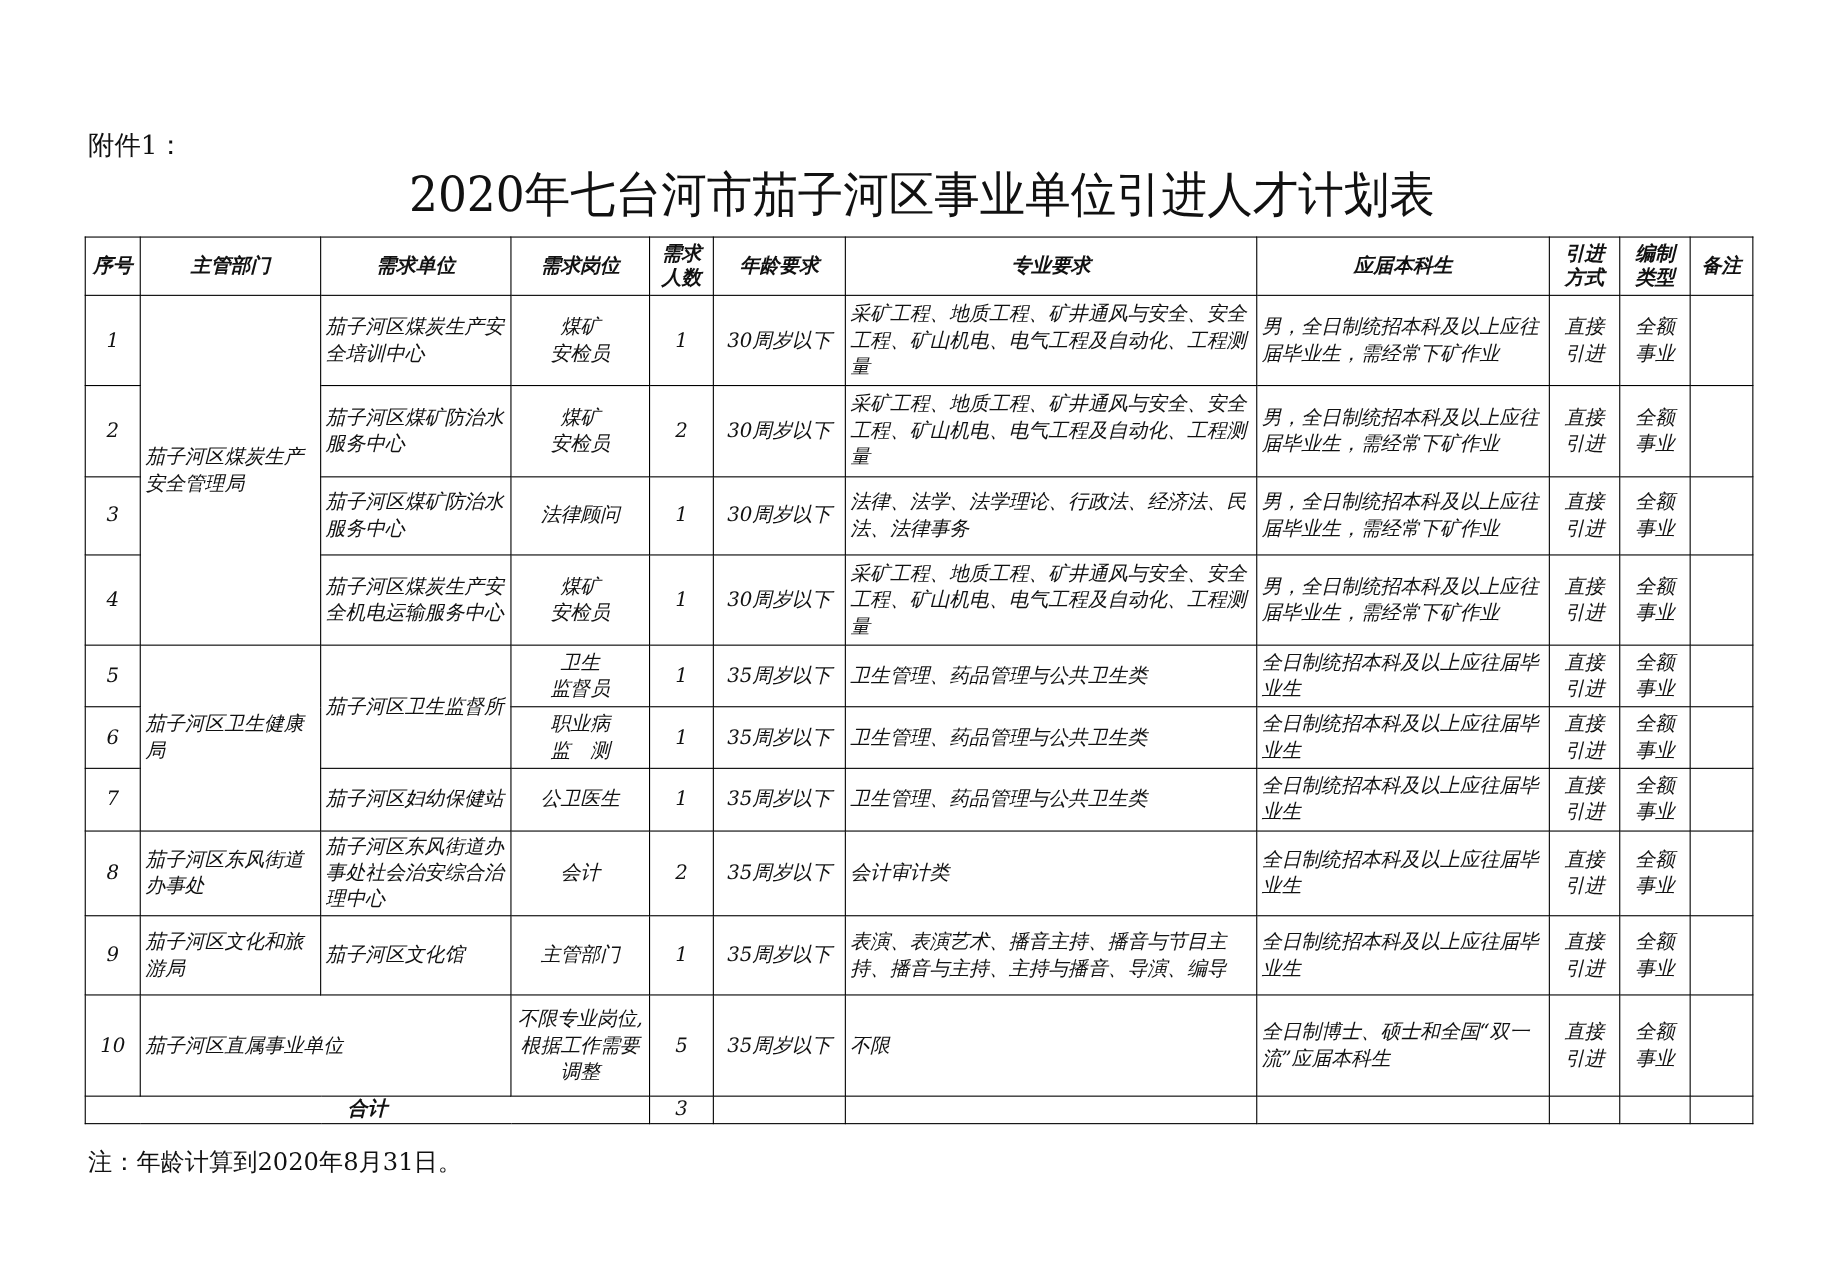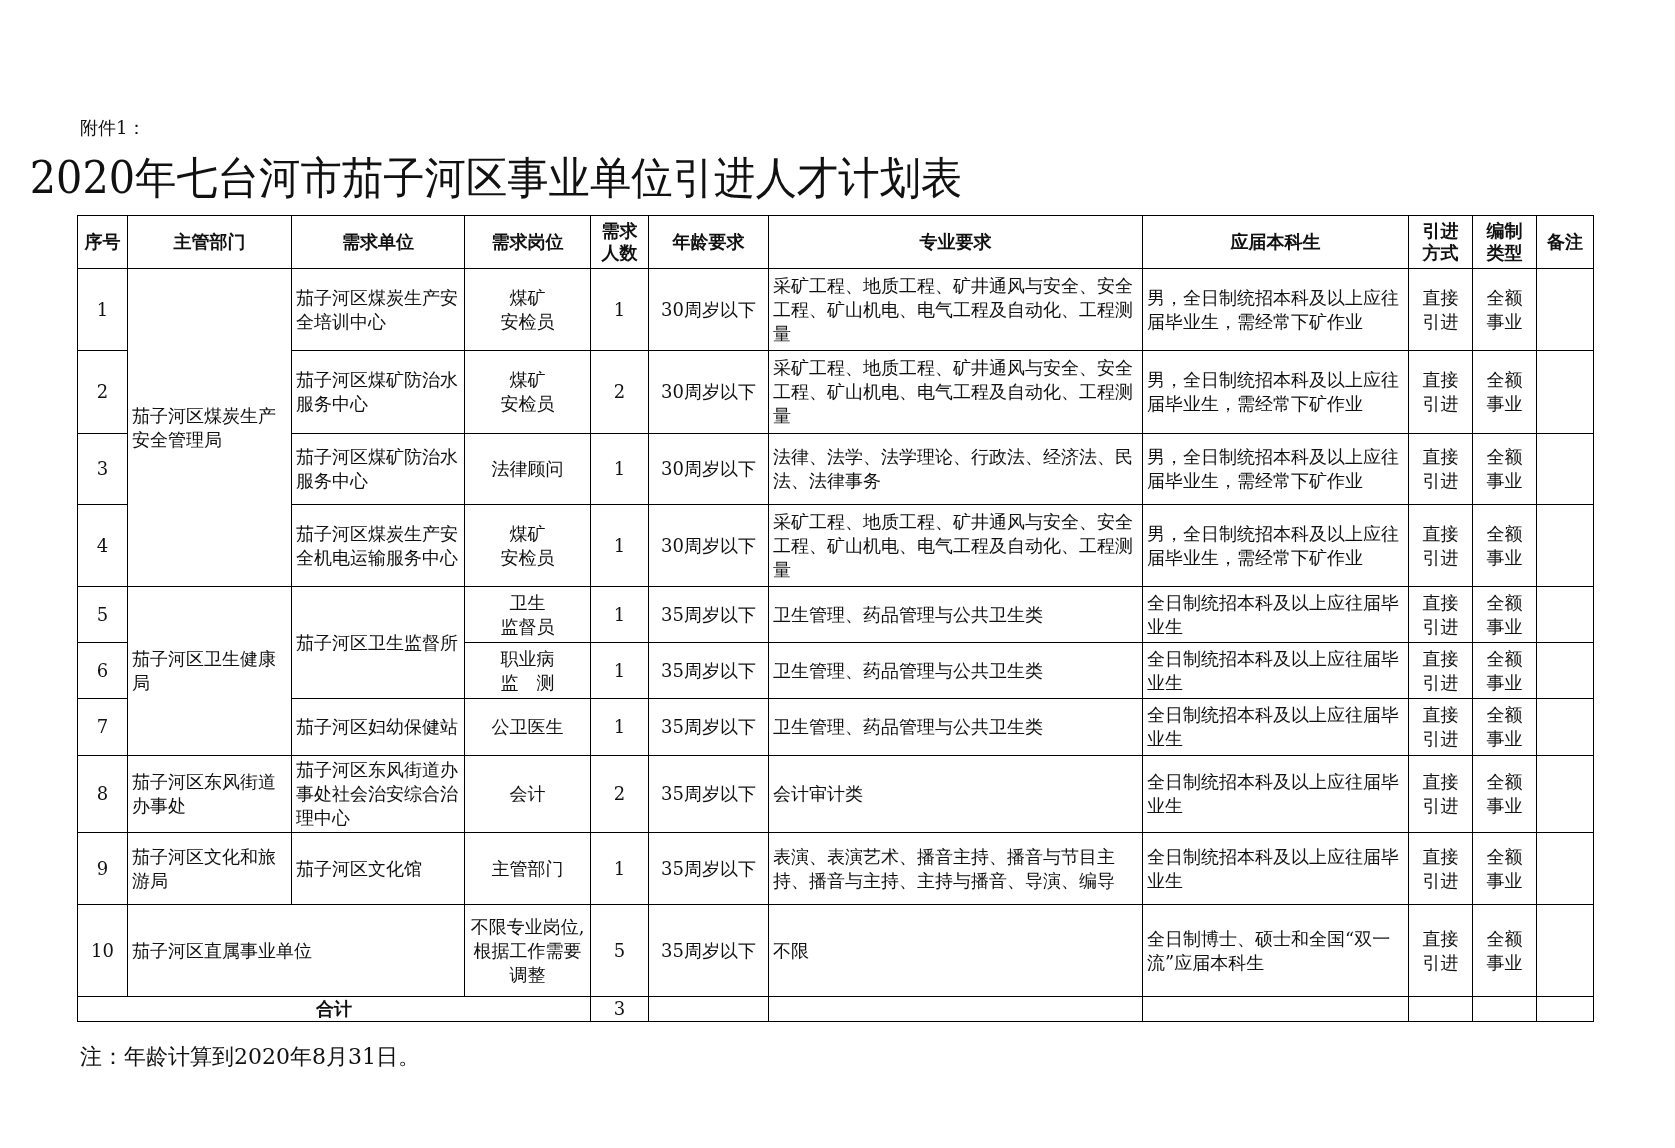--- a/index.html
+++ b/index.html
@@ -1,23 +1,23 @@
 <!DOCTYPE html>
 <html><head>
 <meta charset="utf-8">
 <style>
   html, body { margin: 0; padding: 0; background: #ffffff; }
   body { width: 1675px; height: 1148px; position: relative; overflow: hidden;
          font-family: "DejaVu Serif", "Liberation Serif", serif; color: #111; }
-  .attach { position: absolute; left: 80px; top: 116px; font-size: 18px; }
-  .title { position: absolute; left: 0; width: 1675px; top: 150px; 
+  .attach { position: absolute; left: 80px; top: 116px; font-size: 24px; }
+  .title { position: absolute; left: 0; width: 1675px; top: 150px; text-align: center;
            font-size: 44px; line-height: 56px; letter-spacing: 0px; }
   .title span { display: inline-block; transform: scaleX(0.94); }
   table.plan { position: absolute; left: 77px; top: 215px; border-collapse: collapse;
-               table-layout: fixed; width: 1516px; }
+               table-layout: fixed; width: 1516px; font-style: italic; }
   table.plan td, table.plan th { border: 1.5px solid #000; padding: 0 4px; font-size: 18px;
                line-height: 24px; vertical-align: middle; overflow: hidden; }
   table.plan th { font-weight: bold; text-align: center; font-size: 18px; line-height: 22px; }
   .c { text-align: center; }
   .l { text-align: left; }
   .pre { white-space: pre-line; }
   .note { position: absolute; left: 80px; top: 1042px; font-size: 22px; }
 </style>
 </head>
 <body>

